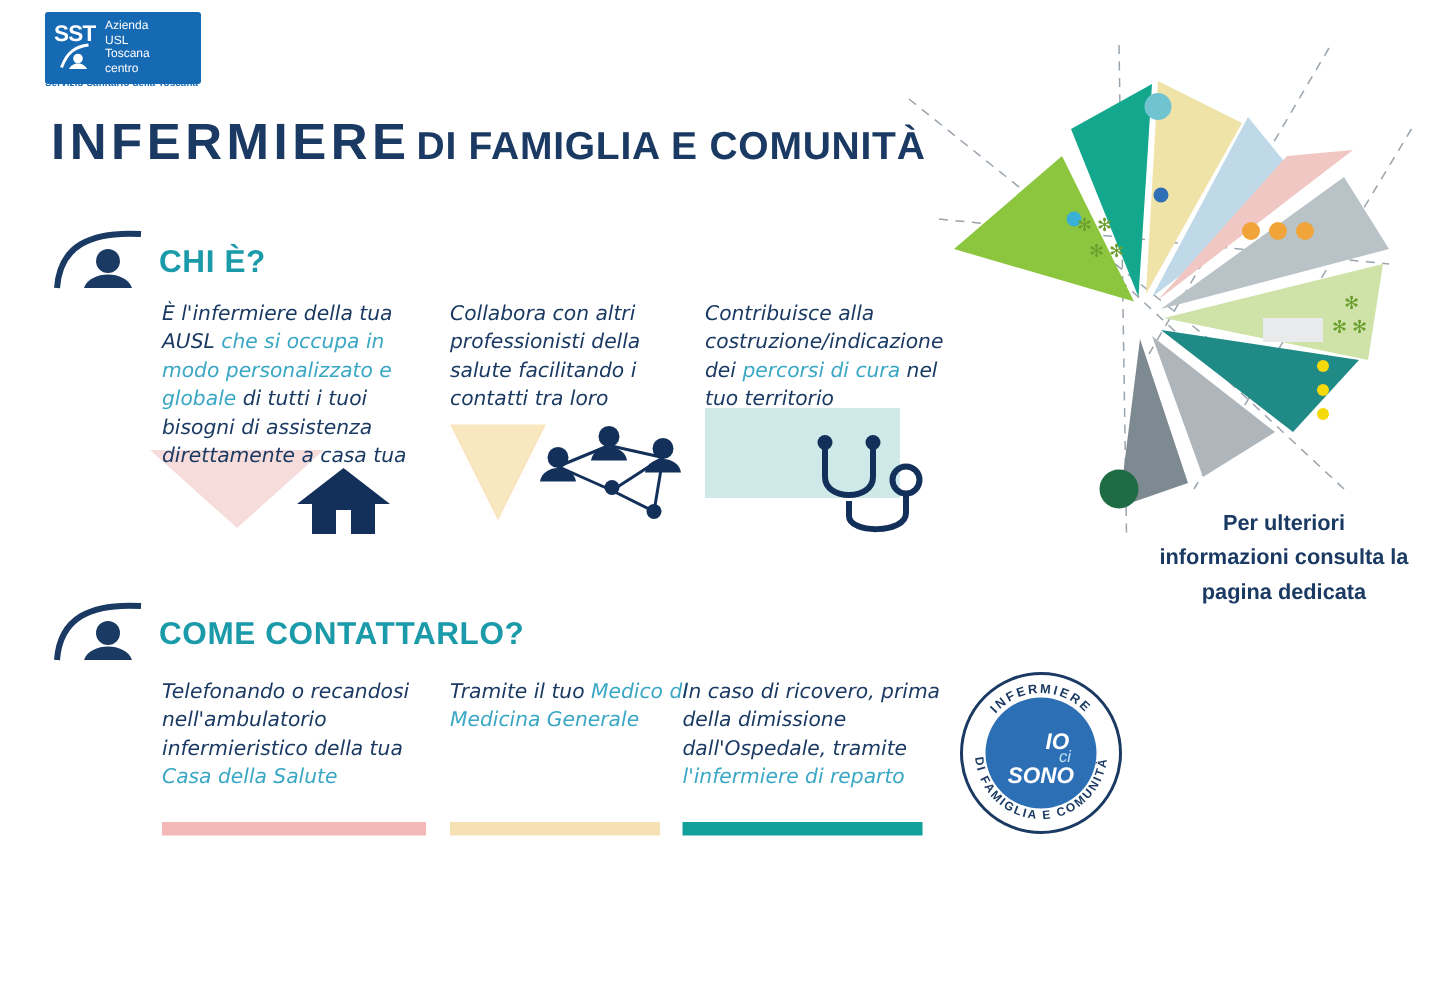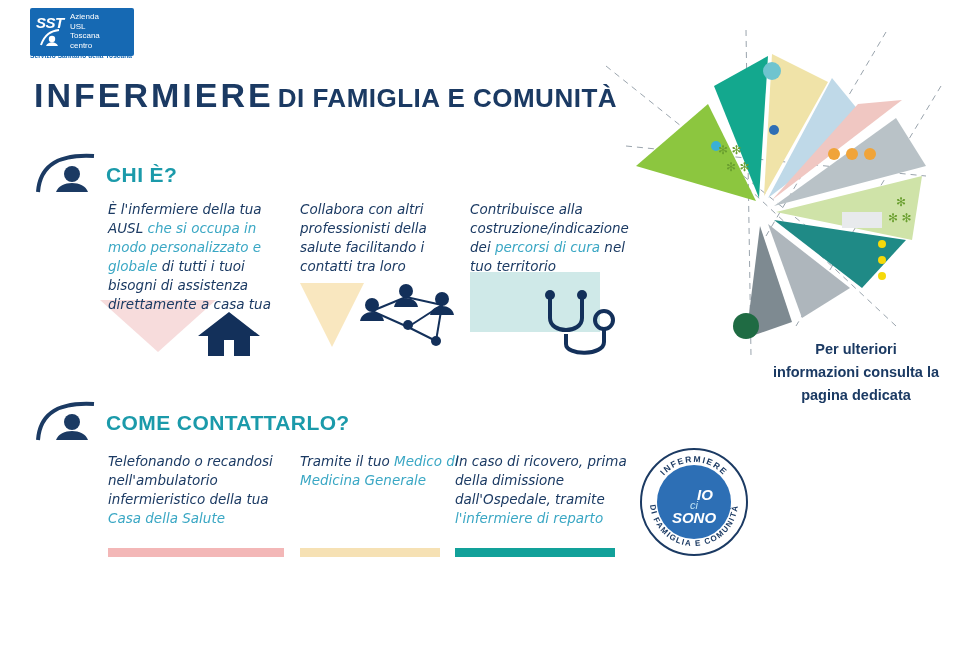--- a/index.html
+++ b/index.html
@@ -33,21 +33,20 @@
     background: #1669b3;
     border-radius: 2px;
   }
   .logo .sst {
     position: absolute;
     left: 6px; top: 6px;
     color: #ffffff;
     font-weight: bold;
     font-size: 15px;
     letter-spacing: -0.5px;
-    font-style: italic;
   }
   .logo .azienda {
     position: absolute;
     left: 40px; top: 4px;
     color: #ffffff;
     font-size: 8px;
     font-weight: normal;
     line-height: 9.5px;
     width: 60px;
   }
@@ -218,20 +217,21 @@
     font-style: italic;
   }
   .badge-ci {
     position: absolute;
     left: 0; top: 34px;
     width: 74px;
     text-align: center;
     color: #bfe3f5;
     font-size: 11px;
     font-style: italic;
+    padding-left: 16px;
   }
   .badge-sono {
     position: absolute;
     left: 0; top: 44px;
     width: 74px;
     text-align: center;
     color: #ffffff;
     font-weight: bold;
     font-size: 15px;
     font-style: italic;

